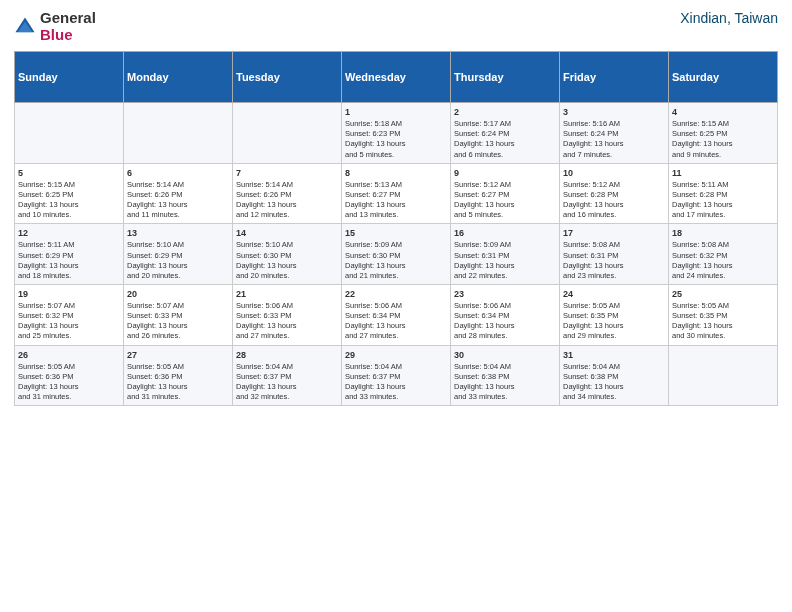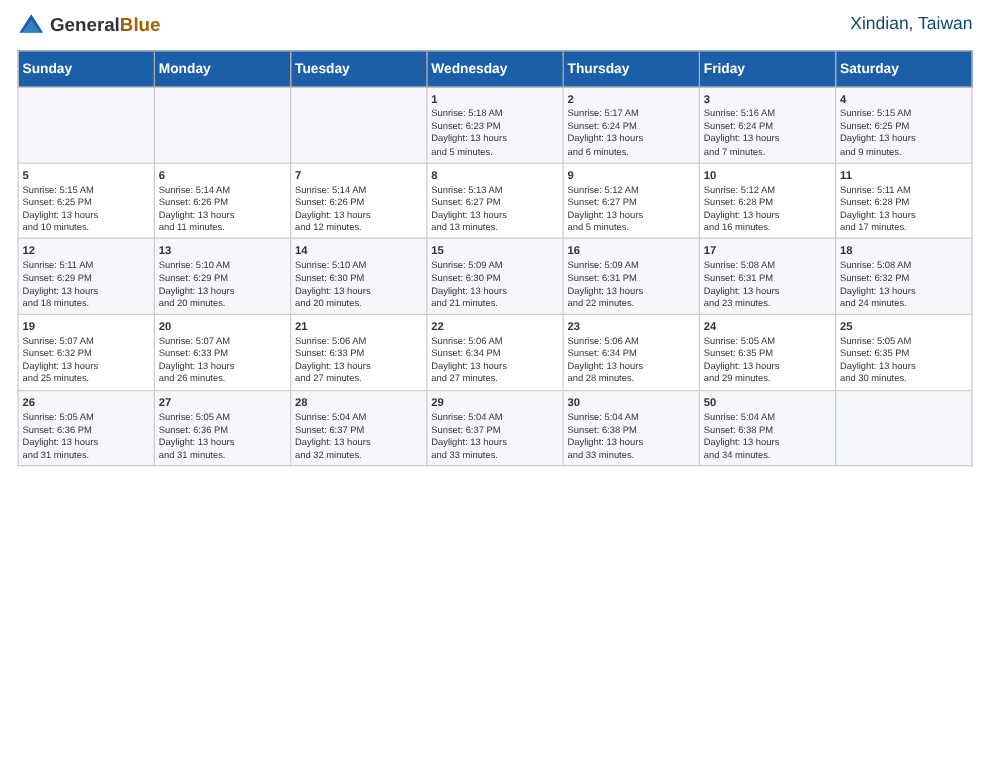--- a/index.html
+++ b/index.html
@@ -21,32 +21,32 @@
       align-items: flex-start;
       margin-bottom: 8px;
     }
     .logo {
       display: flex;
       align-items: center;
       gap: 4px;
     }
     .logo-text {
       display: flex;
-      flex-direction: row;
+      flex-direction: column;
       line-height: 1.1;
     }
     .logo-general {
       font-size: 15px;
       font-weight: bold;
       color: #333;
     }
     .logo-blue {
       font-size: 15px;
       font-weight: bold;
-      color: #a16207;
+      color: #be185d;
     }
     .logo-icon {
       width: 22px;
       height: 22px;
     }
     .title-block {
       text-align: right;
     }
     .main-title {
       font-size: 30px;
@@ -63,21 +63,21 @@
       border-collapse: collapse;
       table-layout: fixed;
     }
     thead tr {
       background-color: #1a5fa8;
       color: #fff;
     }
     thead th {
       font-size: 11px;
       font-weight: bold;
-      padding: 8px 3px;
+      padding: 19px 3px;
       text-align: left;
       border: 1px solid #aaa;
     }
     tbody tr {
       vertical-align: top;
     }
     tbody tr:nth-child(odd) {
       background-color: #f5f7fa;
     }
     tbody tr:nth-child(even) {
@@ -172,18 +172,18 @@
           <td><span class="day-num">23</span><span>Sunrise: 5:06 AM</span><br><span>Sunset: 6:34 PM</span><br><span>Daylight: 13 hours</span><br><span>and 28 minutes.</span></td>
           <td><span class="day-num">24</span><span>Sunrise: 5:05 AM</span><br><span>Sunset: 6:35 PM</span><br><span>Daylight: 13 hours</span><br><span>and 29 minutes.</span></td>
           <td><span class="day-num">25</span><span>Sunrise: 5:05 AM</span><br><span>Sunset: 6:35 PM</span><br><span>Daylight: 13 hours</span><br><span>and 30 minutes.</span></td>
         </tr>
         <tr>
           <td><span class="day-num">26</span><span>Sunrise: 5:05 AM</span><br><span>Sunset: 6:36 PM</span><br><span>Daylight: 13 hours</span><br><span>and 31 minutes.</span></td>
           <td><span class="day-num">27</span><span>Sunrise: 5:05 AM</span><br><span>Sunset: 6:36 PM</span><br><span>Daylight: 13 hours</span><br><span>and 31 minutes.</span></td>
           <td><span class="day-num">28</span><span>Sunrise: 5:04 AM</span><br><span>Sunset: 6:37 PM</span><br><span>Daylight: 13 hours</span><br><span>and 32 minutes.</span></td>
           <td><span class="day-num">29</span><span>Sunrise: 5:04 AM</span><br><span>Sunset: 6:37 PM</span><br><span>Daylight: 13 hours</span><br><span>and 33 minutes.</span></td>
           <td><span class="day-num">30</span><span>Sunrise: 5:04 AM</span><br><span>Sunset: 6:38 PM</span><br><span>Daylight: 13 hours</span><br><span>and 33 minutes.</span></td>
-          <td><span class="day-num">50</span><span>Sunrise: 5:04 AM</span><br><span>Sunset: 6:38 PM</span><br><span>Daylight: 13 hours</span><br><span>and 34 minutes.</span></td>
+          <td><span class="day-num">31</span><span>Sunrise: 5:04 AM</span><br><span>Sunset: 6:38 PM</span><br><span>Daylight: 13 hours</span><br><span>and 34 minutes.</span></td>
           <td class="empty-cell"></td>
         </tr>
       </tbody>
   </table>
 </div>
 
 </body></html>

